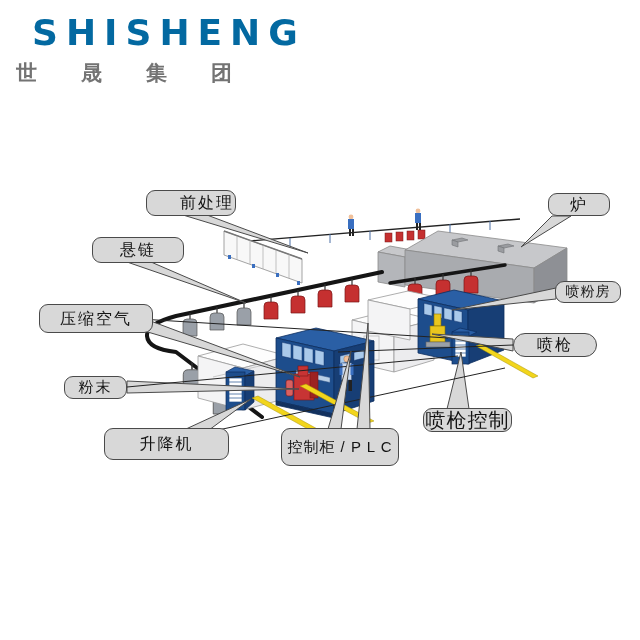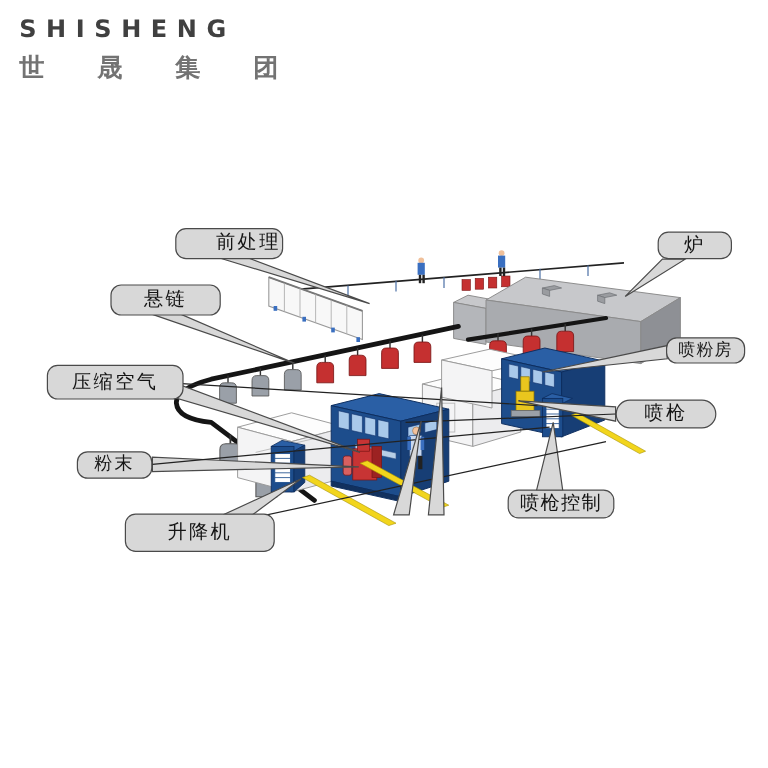--- a/index.html
+++ b/index.html
@@ -2,36 +2,36 @@
 <html><head>
 <meta charset="utf-8">
 <style>
   html,body{margin:0;padding:0;background:#fff;}
   .stage{position:relative;width:640px;height:640px;background:#ffffff;overflow:hidden;
          font-family:"Liberation Sans","DejaVu Sans",sans-serif;}
   .illustration{position:absolute;left:0;top:0;}
   
   .logo{position:absolute;left:16px;top:12px;}
   .logo-en{font-family:"DejaVu Sans","Liberation Sans",sans-serif;font-weight:bold;
-           font-size:20px;letter-spacing:8px;color:#404040;white-space:nowrap;}
+           font-size:36px;letter-spacing:8px;color:#0369a1;white-space:nowrap;margin-left:16px;}
   .logo-cn{font-weight:bold;font-size:21px;letter-spacing:44px;color:#737373;
            margin-top:6px;white-space:nowrap;}
   
   .co{position:absolute;background:#d8d8d8;border:1.5px solid #4a4a4a;border-radius:9px;
       display:flex;align-items:center;justify-content:center;font-size:16px;
       letter-spacing:2px;color:#141414;text-align:center;line-height:1.25;
       box-sizing:border-box;z-index:3;}
   #co-pretreatment{left:146px;top:190px;width:90px;height:26px;padding-left:32px;}
   #co-oven{left:548px;top:193px;width:62px;height:23px;}
   #co-chain{left:92px;top:237px;width:92px;height:26px;}
   #co-booth{left:555px;top:281px;width:66px;height:22px;font-size:14px;letter-spacing:1px;}
   #co-air{left:10px;top:304px;width:114px;height:29px;margin-left:29px;}
   #co-gun{left:513px;top:333px;width:84px;height:24px;border-radius:12px;}
   #co-powder{left:64px;top:376px;width:63px;height:23px;font-size:15px;}
-  #co-gunctrl{left:423px;top:408px;width:89px;height:24px;font-size:16px;letter-spacing:1px;text-align:center;}
+  #co-gunctrl{left:423px;top:408px;width:89px;height:24px;font-size:20px;letter-spacing:1px;text-align:center;}
   #co-lifter{left:104px;top:428px;width:125px;height:32px;}
   #co-plc{left:281px;top:428px;width:118px;height:38px;font-size:15px;letter-spacing:1px;padding:0 4px;}
 </style>
 </head>
 <body>
 
 <div class="stage">
 
   <div class="logo">
     <div class="logo-en">SHISHENG</div>
@@ -245,14 +245,15 @@
 
   <div class="co" id="co-pretreatment">前处理</div>
   <div class="co" id="co-oven">炉</div>
   <div class="co" id="co-chain">悬链</div>
   <div class="co" id="co-booth">喷粉房</div>
   <div class="co" id="co-air">压缩空气</div>
   <div class="co" id="co-gun">喷枪</div>
   <div class="co" id="co-powder">粉末</div>
   <div class="co" id="co-gunctrl">喷枪控制</div>
   <div class="co" id="co-lifter">升降机</div>
+  <div class="co" id="co-plc">控制柜 / P L C</div>
 
 </div>
 
 </body></html>

